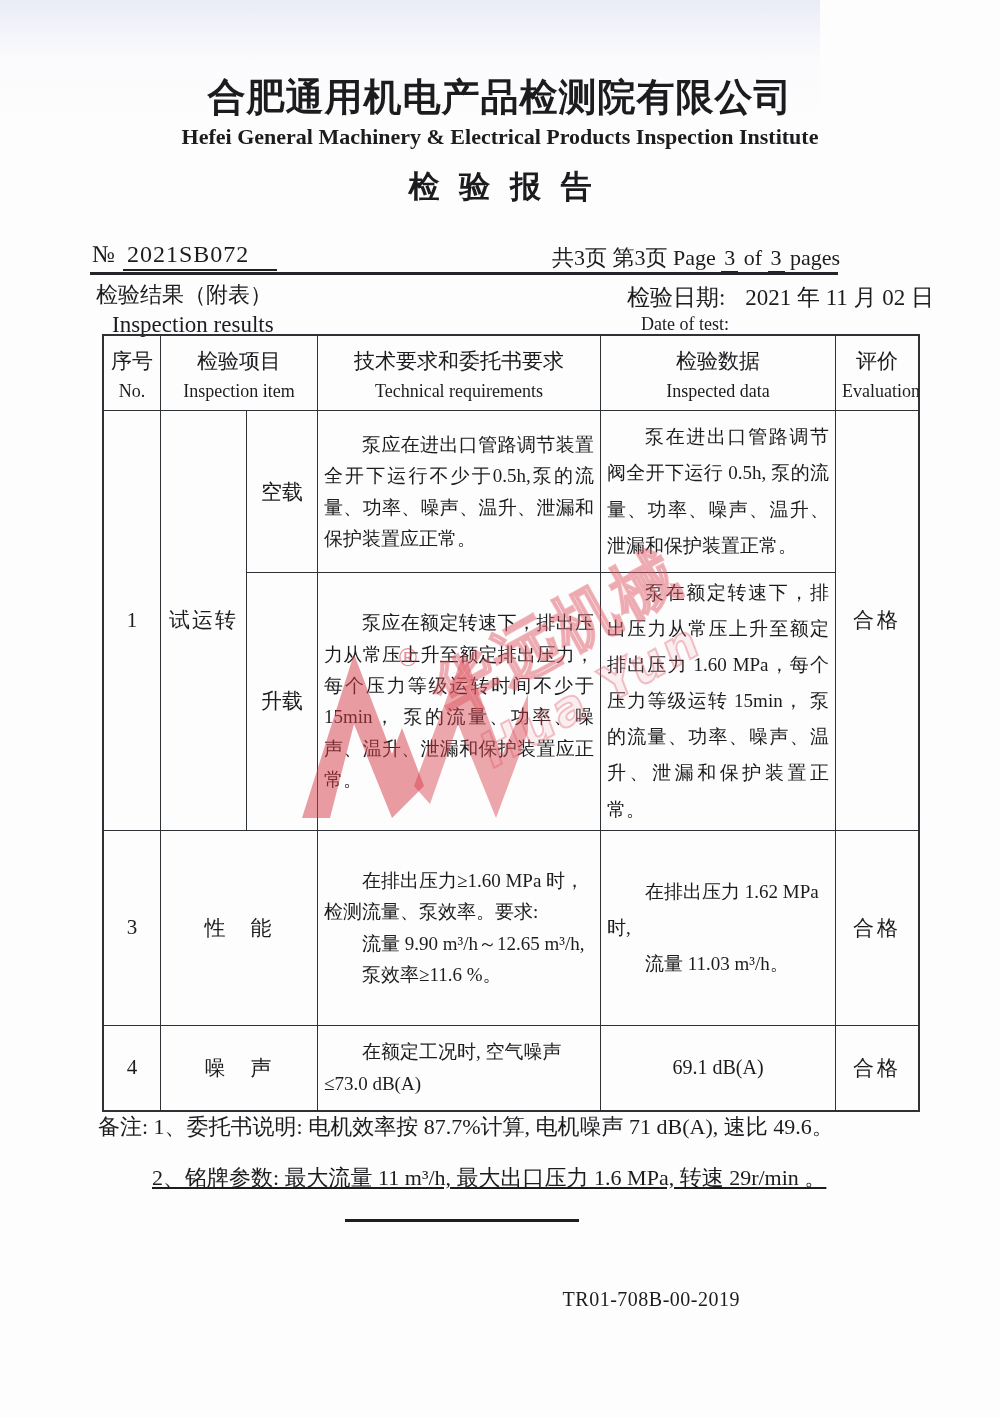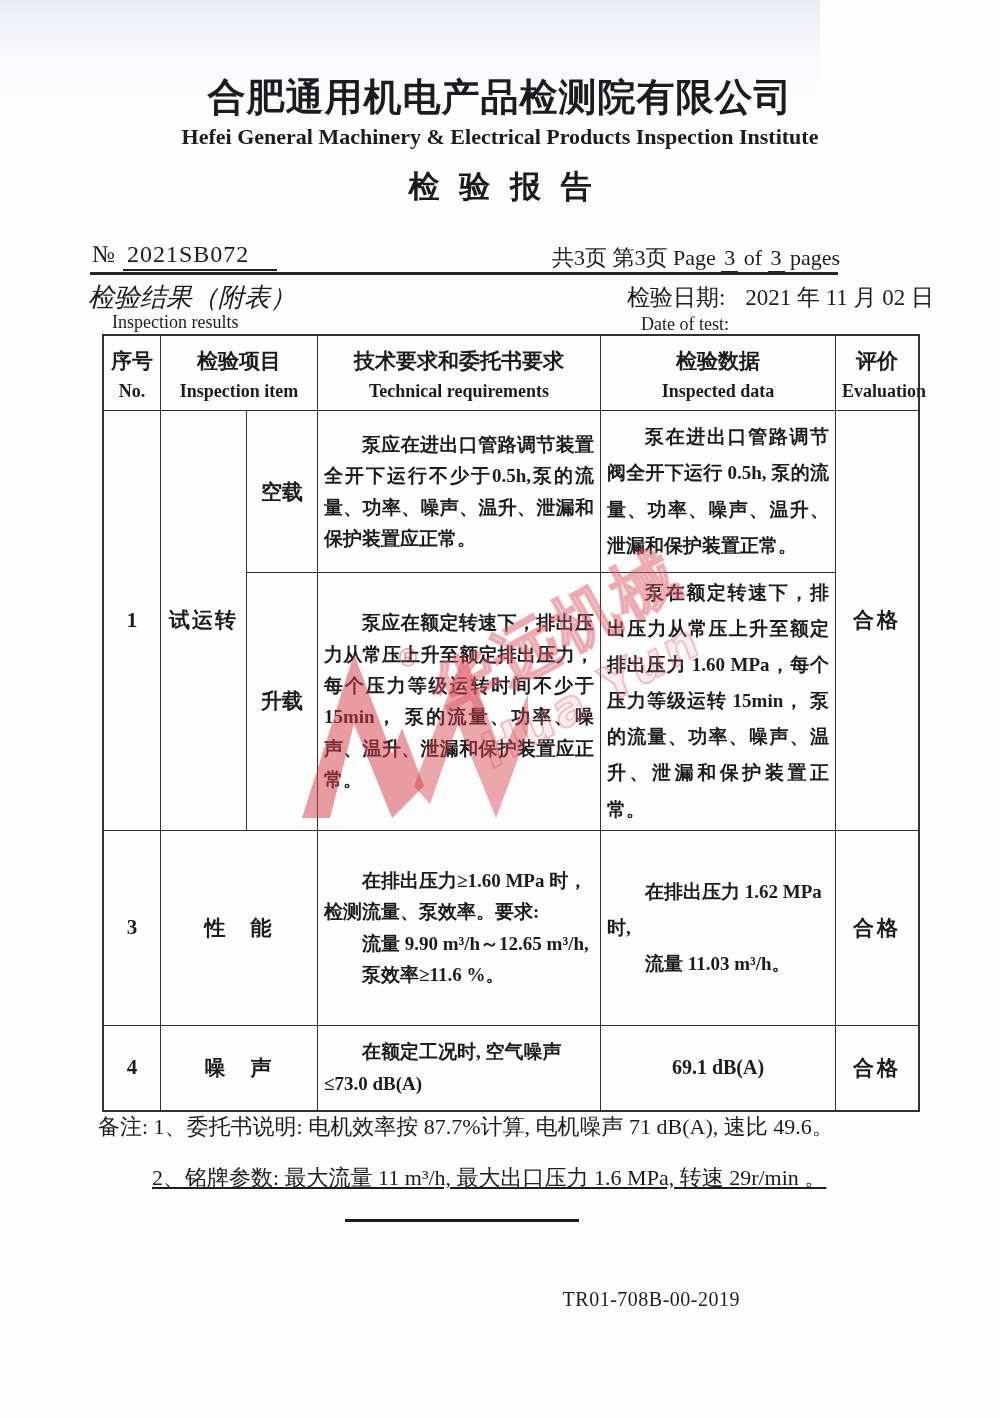--- a/index.html
+++ b/index.html
@@ -37,36 +37,36 @@
     position:absolute;left:92px;top:241px;font-size:24px;letter-spacing:1px;
   }
   .report-no .uline{border-bottom:2px solid #222;padding:0 28px 2px 4px;}
   .page-line{
     position:absolute;left:552px;top:243px;width:360px;font-size:22px;white-space:nowrap;
   }
   .page-line .u3{border-bottom:2px solid #222;padding:0 3px 1px 3px;}
   .meta-rule{
     position:absolute;left:90px;top:272px;width:748px;height:3px;background:#23252a;
   }
-  .results-cn{position:absolute;left:88px;top:280px;font-size:26px;font-style:italic;}
-  .results-en{position:absolute;left:112px;top:312px;font-size:18px;font-family:Liberation Serif, serif;}
+  .results-cn{position:absolute;left:96px;top:280px;font-size:22px;}
+  .results-en{position:absolute;left:112px;top:312px;font-size:23px;font-family:Liberation Serif, serif;}
   .date-line{position:absolute;left:627px;top:282px;font-size:23px;white-space:nowrap;}
   .date-line .val{margin-left:14px;}
   .date-en{position:absolute;left:641px;top:314px;font-size:18px;}
   
   table.insp{
     position:absolute;left:103px;top:335px;width:815px;
     border-collapse:collapse;table-layout:fixed;
     outline:1.5px solid #2e3237;
   }
   table.insp td,table.insp th{
     border:1.6px solid #2e3237;
     vertical-align:middle;
     padding:2px 6px;
-    font-weight:bold;
+    font-weight:normal;
   }
   .th-cn{font-size:21px;text-align:center;padding-top:4px;}
   .th-en{font-size:18px;text-align:center;padding-top:6px;padding-bottom:2px;}
   td.c-no,td.c-item,td.c-sub{text-align:center;font-size:21px;}
   td.c-item{letter-spacing:2px;margin-left:36px;}
   td.c-eval{text-align:center;font-size:21px;letter-spacing:3px;}
   td.c-tech,td.c-data{padding:6px 12px;}
   .para{
     margin:0;font-size:19px;line-height:1.65;text-indent:2em;
     text-align:justify;

